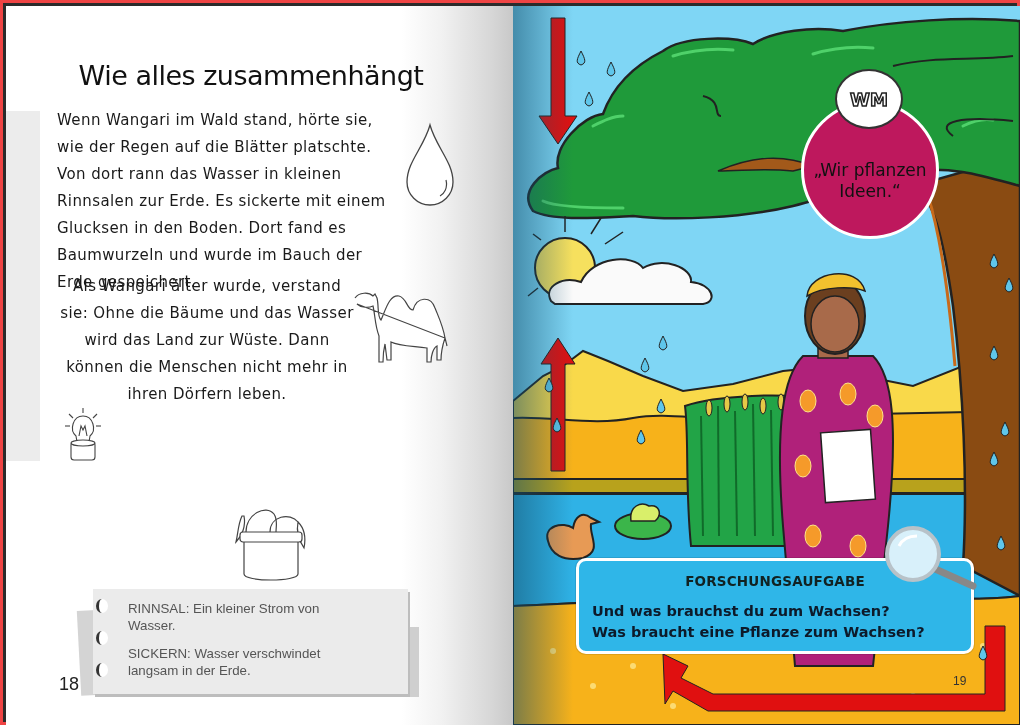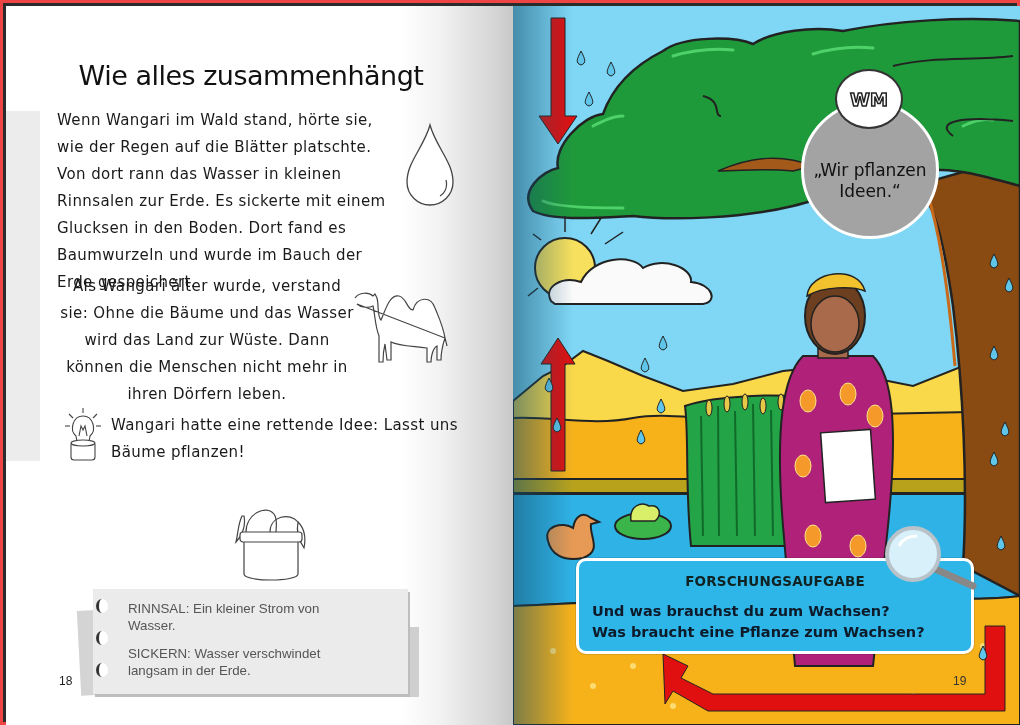--- a/index.html
+++ b/index.html
@@ -24,26 +24,26 @@
   .icon-bulb { position: absolute; left: 57px; top: 400px; }
   .icon-plant { position: absolute; left: 226px; top: 488px; }
 
   .note-shadow { position: absolute; left: 73px; top: 604px; width: 35px; height: 85px; background: #d4d4d4; transform: rotate(-3deg); }
   .note-shadow2 { position: absolute; left: 388px; top: 621px; width: 25px; height: 70px; background: #cfcfcf; }
   .note { position: absolute; left: 87px; top: 583px; width: 315px; height: 105px; background: #ebebeb;
     box-shadow: 2px 3px 0 #bdbdbd; }
   .ring { position: absolute; left: 90px; width: 12px; height: 14px; border-radius: 50%; background: #fff; border-left: 3px solid #333; }
   .note-text { position: absolute; left: 122px; font-family: "Liberation Sans", sans-serif; font-size: 13.3px;
     color: #555; line-height: 17px; }
-  .page-num { position: absolute; font-family: "Liberation Sans", sans-serif; font-size: 12px; color: #222; }
+  .page-num { position: absolute; font-family: "Liberation Sans", sans-serif; font-size: 18px; color: #222; }
 
   
   .sky-shade { position: absolute; left: 0; top: 0; width: 60px; height: 719px; background: linear-gradient(to right, rgba(20,80,110,0.55), rgba(20,80,110,0)); z-index: 8; pointer-events: none; }
   .badge-circle { position: absolute; left: 288px; top: 95px; width: 138px; height: 138px; border-radius: 50%;
-    background: #a3a3a3; border: 3px solid #fff; z-index: 5; display: flex; align-items: center; justify-content: center; flex-direction: column; }
+    background: #be185d; border: 3px solid #fff; z-index: 5; display: flex; align-items: center; justify-content: center; flex-direction: column; }
   .badge-text { font-family: "DejaVu Sans", sans-serif; font-size: 17px; line-height: 21px; color: #111; text-align: center; margin-top: 22px; }
   .logo-circle { position: absolute; left: 322px; top: 63px; width: 68px; height: 60px; border-radius: 50%; background: #fff; border: 2px solid #333; z-index: 6;
     display: flex; align-items: center; justify-content: center; font-family: "DejaVu Sans", sans-serif; font-weight: bold; font-size: 18px; color: #fff;
     -webkit-text-stroke: 1.5px #222; }
   .task-box { position: absolute; left: 63px; top: 552px; width: 398px; height: 96px; background: #2fb6e8; border: 3px solid #fff;
     border-radius: 10px; z-index: 6; box-shadow: 0 0 0 1px rgba(0,0,0,0.1); padding-left: 23px; }
   .task-title { position: absolute; left: 0; width: 100%; top: 12px; text-align: center; font-family: "DejaVu Sans", sans-serif; font-weight: bold;
     font-size: 13.5px; color: #122; letter-spacing: 0.2px; }
   .task-q { position: absolute; left: 13px; top: 40px; font-family: "DejaVu Sans", sans-serif; font-weight: bold; font-size: 14.5px; line-height: 21px; color: #0d1a2a; }
   .magnifier { position: absolute; left: 368px; top: 520px; z-index: 7; }
@@ -75,21 +75,20 @@
           <line x1="6" y1="8" x2="10" y2="12"></line>
           <line x1="34" y1="8" x2="30" y2="12"></line>
         <line x1="2" y1="20" x2="7" y2="20"></line>
           <line x1="33" y1="20" x2="38" y2="20"></line>
         <path d="M13 30 C 6 24, 10 10, 20 10 C 30 10, 34 24, 27 30 L 26 36 L 14 36 Z" fill="#fff"></path>
         <path d="M16 30 L 18 20 L 20 24 L 22 20 L 24 30"></path>
         <rect x="8" y="36" width="24" height="18" rx="3" fill="#fff"></rect>
         <ellipse cx="20" cy="37" rx="12" ry="3" fill="#fff"></ellipse>
       </g>
     </svg>
-    <div class="para para3">Wangari hatte eine rettende Idee: Lasst uns Bäume pflanzen!</div>
 
     <svg class="icon-plant" width="80" height="90" viewBox="0 0 80 90">
       <g stroke="#444" stroke-width="1.2" fill="#fff">
         <path d="M14 38 C 14 20, 34 10, 42 20 C 46 26, 44 32, 44 38" fill="none"></path>
         <path d="M38 38 C 38 22, 58 18, 66 28" fill="none"></path>
         <path d="M10 22 C 6 30, 6 40, 4 48 C 10 42, 14 32, 12 22 Z"></path>
         <path d="M66 28 C 72 34, 74 44, 72 54 C 68 48, 64 38, 66 28 Z"></path>
         <path d="M22 42 C 28 46, 30 56, 28 62 C 22 56, 20 48, 22 42 Z"></path>
         <path d="M12 44 L 12 80 C 12 88, 66 88, 66 80 L 66 44 Z"></path>
         <rect x="8" y="38" width="62" height="10" rx="3"></rect>

